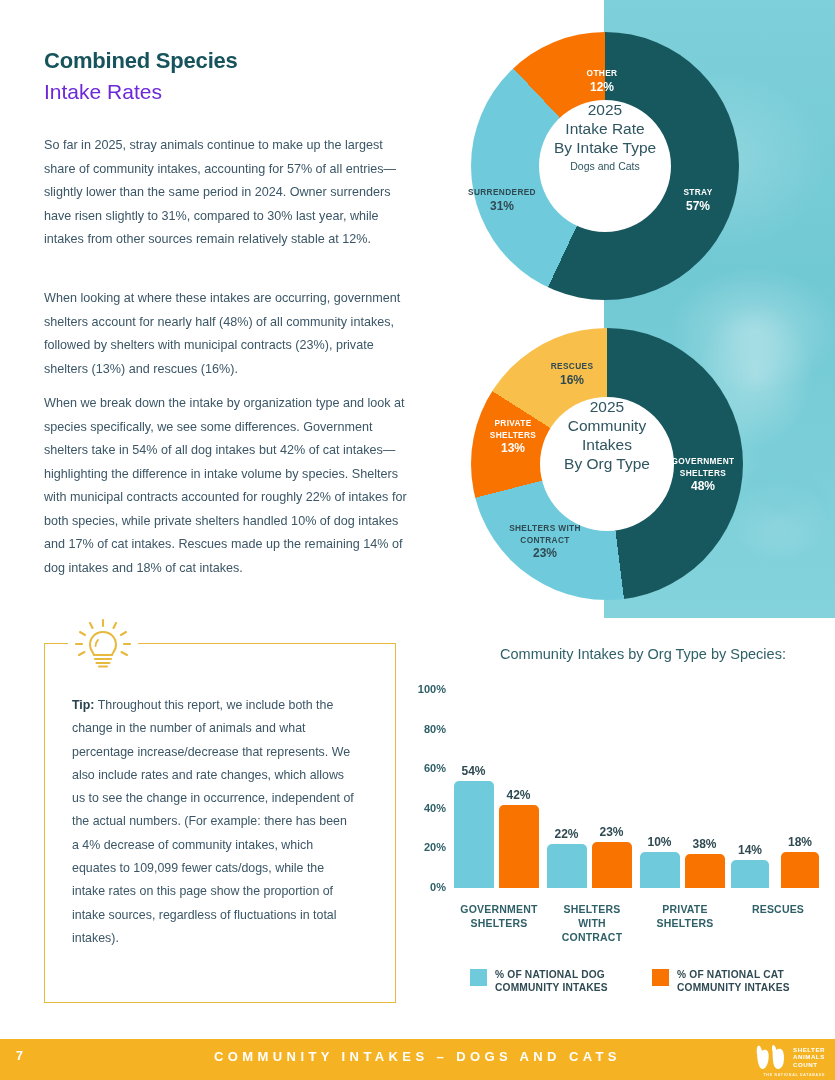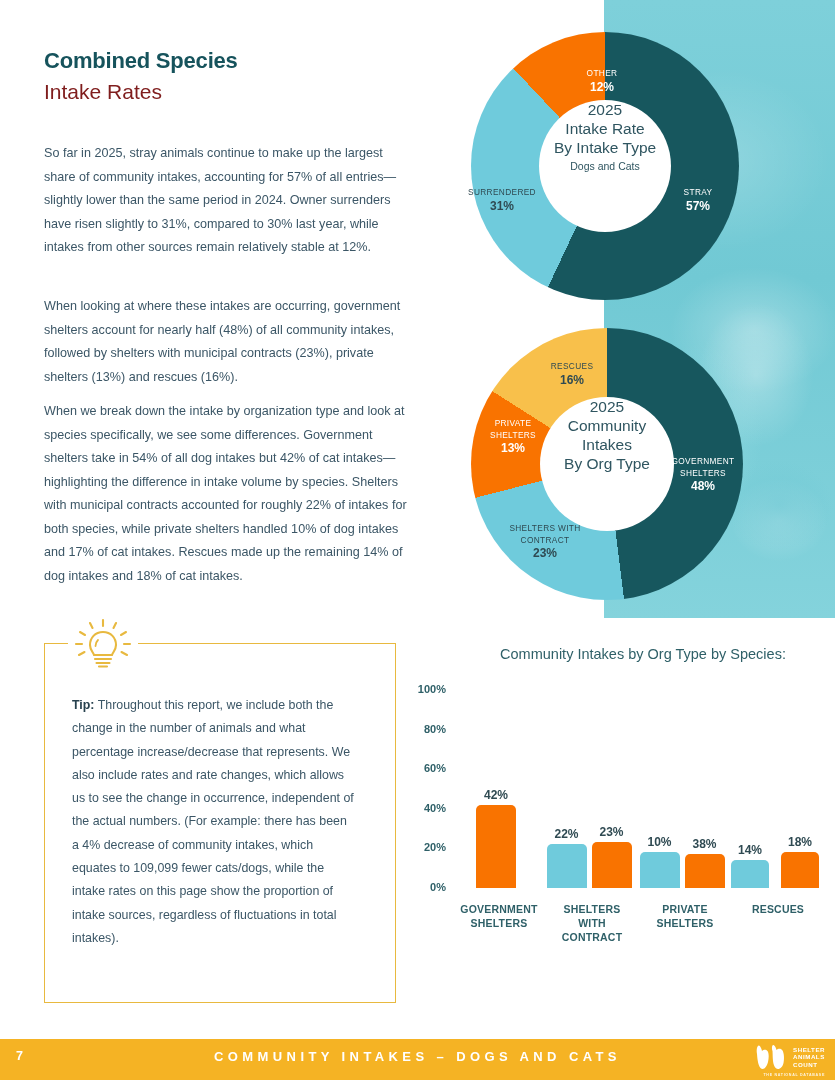--- a/index.html
+++ b/index.html
@@ -24,43 +24,43 @@
       linear-gradient(180deg,#7ed0da 0%, #71c9d4 45%, #84d3dc 100%);
   }
   .teal-panel .blob1 { position:absolute; left:92px; top:300px; width:120px; height:150px;
      background:radial-gradient(ellipse at 50% 50%, rgba(255,255,255,.30), rgba(255,255,255,0) 68%); }
   .teal-panel .blob2 { position:absolute; left:120px; top:460px; width:110px; height:90px;
      background:radial-gradient(ellipse at 50% 50%, rgba(110,200,212,.55), rgba(255,255,255,0) 70%); }
 
   
   .title { position:absolute; left:44px; top:48px; font-size:22px; font-weight:bold;
            color:#16535c; letter-spacing:-.2px; }
-  .subtitle { position:absolute; left:44px; top:80px; font-size:21px; color:#7f1d1d; }
-
-  
-  .body-copy { position:absolute; left:44px; width:368px; font-size:12.6px; line-height:23.5px; color:#3b5666;margin-top:8px; }
+  .subtitle { position:absolute; left:44px; top:80px; font-size:21px; color:#6d28d9; }
+
+  
+  .body-copy { position:absolute; left:44px; width:368px; font-size:12.6px; line-height:23.5px; color:#3b5666; }
   .p1 { top:134px; }
   .p2 { top:287px; }
   .p3 { top:392px; }
 
   
   .donut-wrap { position:absolute; }
   .donut { position:relative; border-radius:50%; }
   .donut .hole {
     position:absolute; border-radius:50%; background:#fff;
     display:flex; flex-direction:column; align-items:center; justify-content:flex-start;
     text-align:center; color:#2f5560;
   }
   .hole .l1 { font-size:15.5px; line-height:19px; }
   .hole .l2 { font-size:15.5px; line-height:19px; }
   .hole .l3 { font-size:15.5px; line-height:19px; }
   .hole .l4 { font-size:10.5px; line-height:16px; margin-top:1px; }
 
   .slice-label { position:absolute; text-align:center; line-height:11.5px; }
-  .slice-label .nm { font-size:8.3px; font-weight:normal; letter-spacing:.35px; display:block; }
+  .slice-label .nm { font-size:8.3px; font-weight:bold; letter-spacing:.35px; display:block; }
   .slice-label .pc { font-size:12px; font-weight:bold; display:block; margin-top:2px; }
   .lbl-white { color:#ffffff; }
   .lbl-dark  { color:#2f4a52; }
 
   
   #donut1 { left:471px; top:32px; width:268px; height:268px; }
   #donut1 .hole { left:68px; top:68px; width:132px; height:132px; }
 
   
   #donut2 { left:471px; top:328px; width:272px; height:272px; }
@@ -203,20 +203,23 @@
     <div id="yticks">
         <div class="ytick" style="left: 0px; width: 42px; top: 10px;">100%</div>
         <div class="ytick" style="left: 0px; width: 42px; top: 49.6px;">80%</div>
         <div class="ytick" style="left: 0px; width: 42px; top: 89.2px;">60%</div>
         <div class="ytick" style="left: 0px; width: 42px; top: 128.8px;">40%</div>
         <div class="ytick" style="left: 0px; width: 42px; top: 168.4px;">20%</div>
         <div class="ytick" style="left: 0px; width: 42px; top: 208px;">0%</div>
       </div>
     <div class="plot" id="plot">
         <div class="group" style="left: 0px;">
+          <div class="bar" style="background: rgb(111, 203, 220); height: 106.92px;">
+            <span class="vlab">54%</span>
+          </div>
           <div class="bar" style="background: rgb(249, 115, 0); height: 83.16px; text-align: right;">
             <span class="vlab">42%</span>
           </div>
         </div>
         <div class="group" style="left: 93px;">
           <div class="bar" style="background: rgb(111, 203, 220); height: 43.56px;">
             <span class="vlab">22%</span>
           </div>
           <div class="bar" style="background: rgb(249, 115, 0); height: 45.54px;">
             <span class="vlab">23%</span>
@@ -241,20 +244,30 @@
       </div>
   </div>
 
   <div class="xlabels" id="xlabels">
       <div class="xlab" style="left: -3px;">GOVERNMENT<br>SHELTERS</div>
       <div class="xlab" style="left: 90px;">SHELTERS<br>WITH<br>CONTRACT</div>
       <div class="xlab" style="left: 183px;">PRIVATE<br>SHELTERS</div>
       <div class="xlab" style="left: 276px;">RESCUES</div>
     </div>
 
+  <div class="legend">
+    <div class="leg-item">
+      <div class="swatch" id="sw0" style="background: rgb(111, 203, 220);"></div>
+      <div class="leg-text">% OF NATIONAL DOG COMMUNITY INTAKES</div>
+    </div>
+    <div class="leg-item">
+      <div class="swatch" id="sw1" style="background: rgb(249, 115, 0);"></div>
+      <div class="leg-text">% OF NATIONAL CAT COMMUNITY INTAKES</div>
+    </div>
+  </div>
 
   <div class="footer">
     <div class="footer-line"></div>
     <div class="pagenum">7</div>
     <div class="footer-title">COMMUNITY INTAKES – DOGS AND CATS</div>
     <div class="logo">
       <svg width="34" height="28" viewBox="0 0 34 28">
         <path d="M3 11 C2 6 3.5 2 5 2.5 C6.5 3 7.5 6 8 8 C9.5 6.5 12 6 13.5 8 C15 10 15 15 14 19 C13.2 22.5 11 26 8.5 26 C6 26 4.5 22 3.8 18 C3.3 15 3.2 13 3 11 Z" fill="#ffffff"></path>
         <path d="M18.5 8 C17.5 5 18 1.5 19.5 2 C21 2.5 22 5 22.5 7 C24 5.5 27 5 28.5 7.5 C30 10 30.5 15.5 29.5 20 C28.7 23.5 26.5 26 24 26 C21 26 19.5 22 19 18 C18.6 14 18.7 10.5 18.5 8 Z" fill="#ffffff"></path>
       </svg>

